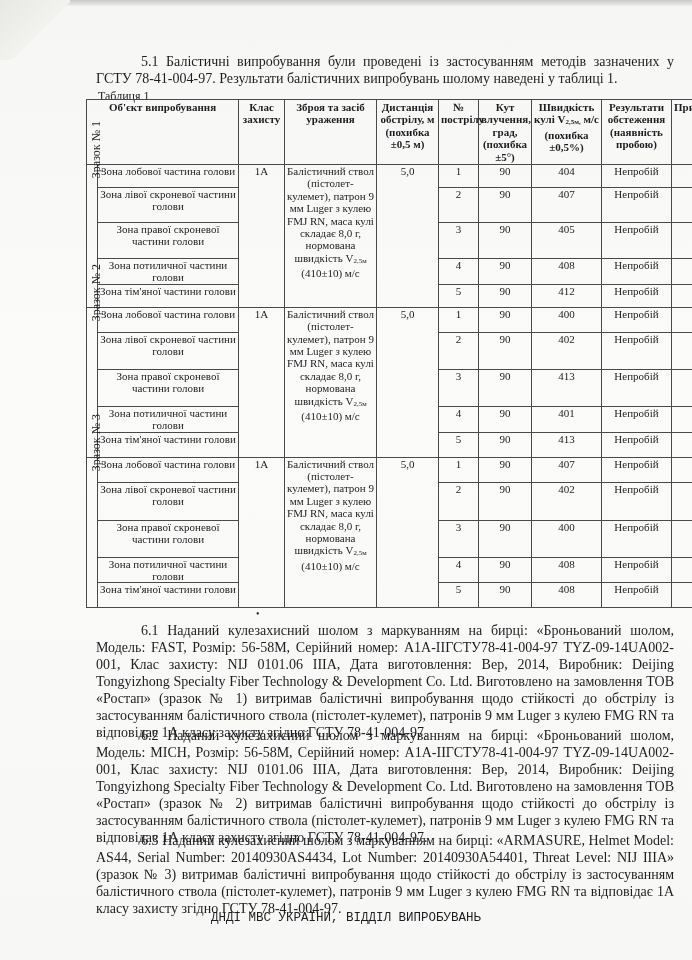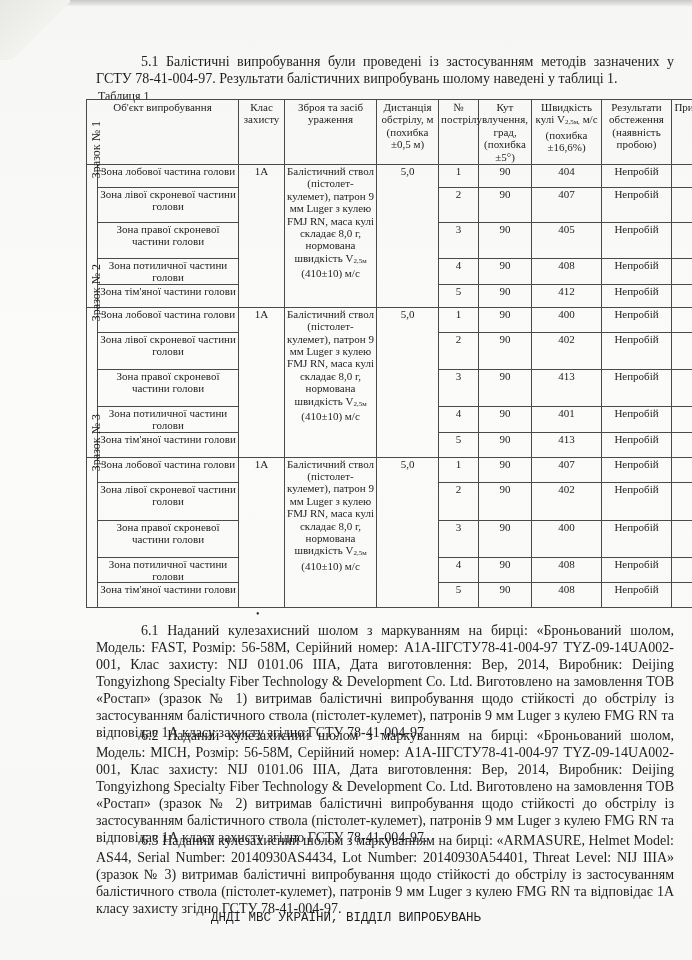--- a/index.html
+++ b/index.html
@@ -36,21 +36,21 @@
   .indent { text-indent:45px; }
   .table-caption { position:absolute; left:98px; top:89px; font-size:12px; }
 
   table.results {
     position:absolute; left:86px; top:99px; width:583px;
     border-collapse:collapse; table-layout:fixed; font-size:11px; line-height:12.4px;
   }
   table.results td, table.results th {
     border:1px solid #4a4a4a; padding:0 2px; vertical-align:top; text-align:center;
   }
-  table.results th { font-weight:normal; font-size:11px; padding-top:1px; }
+  table.results th { font-weight:bold; font-size:11px; padding-top:1px; }
   th.h-note { text-align:left; }
   td.sample { vertical-align:middle; padding:0; position:relative; }
   td.sample span {
     display:block; transform:rotate(-90deg); white-space:nowrap; font-size:12px;
     width:14px; margin:0 auto;
   }
   td.zone { text-align:left; padding-left:2px; }
   td.zone.center { text-align:center; }
   td.weapon { text-align:left; padding-left:2px; }
   td.cls, td.dist { vertical-align:top; }
@@ -83,21 +83,21 @@
         <col style="width:50px">
     </colgroup>
     <thead>
       <tr style="height:65px">
         <th colspan="2">Об'єкт випробування</th>
         <th>Клас захисту</th>
         <th>Зброя та засіб ураження</th>
         <th>Дистанція обстрілу, м (похибка ±0,5 м)</th>
         <th>№ пострілу</th>
         <th>Кут влучення, град, (похибка ±5°)</th>
-        <th><span>Швидкість кулі V</span><span class="sub">2,5м,</span><span> м/с (похибка ±16,6%)</span></th>
+        <th><span>Швидкість кулі V</span><span class="sub">2,5м,</span><span> м/с (похибка ±0,5%)</span></th>
         <th>Результати обстеження (наявність пробою)</th>
         <th class="h-note">Примітка</th>
       </tr>
     </thead>
     <tbody id="tbody">
         <tr style="height: 23px;">
           <td class="sample" rowspan="5">
             <span>Зразок № 1</span>
           </td>
           <td class="zone">Зона лобової частина голови</td>

